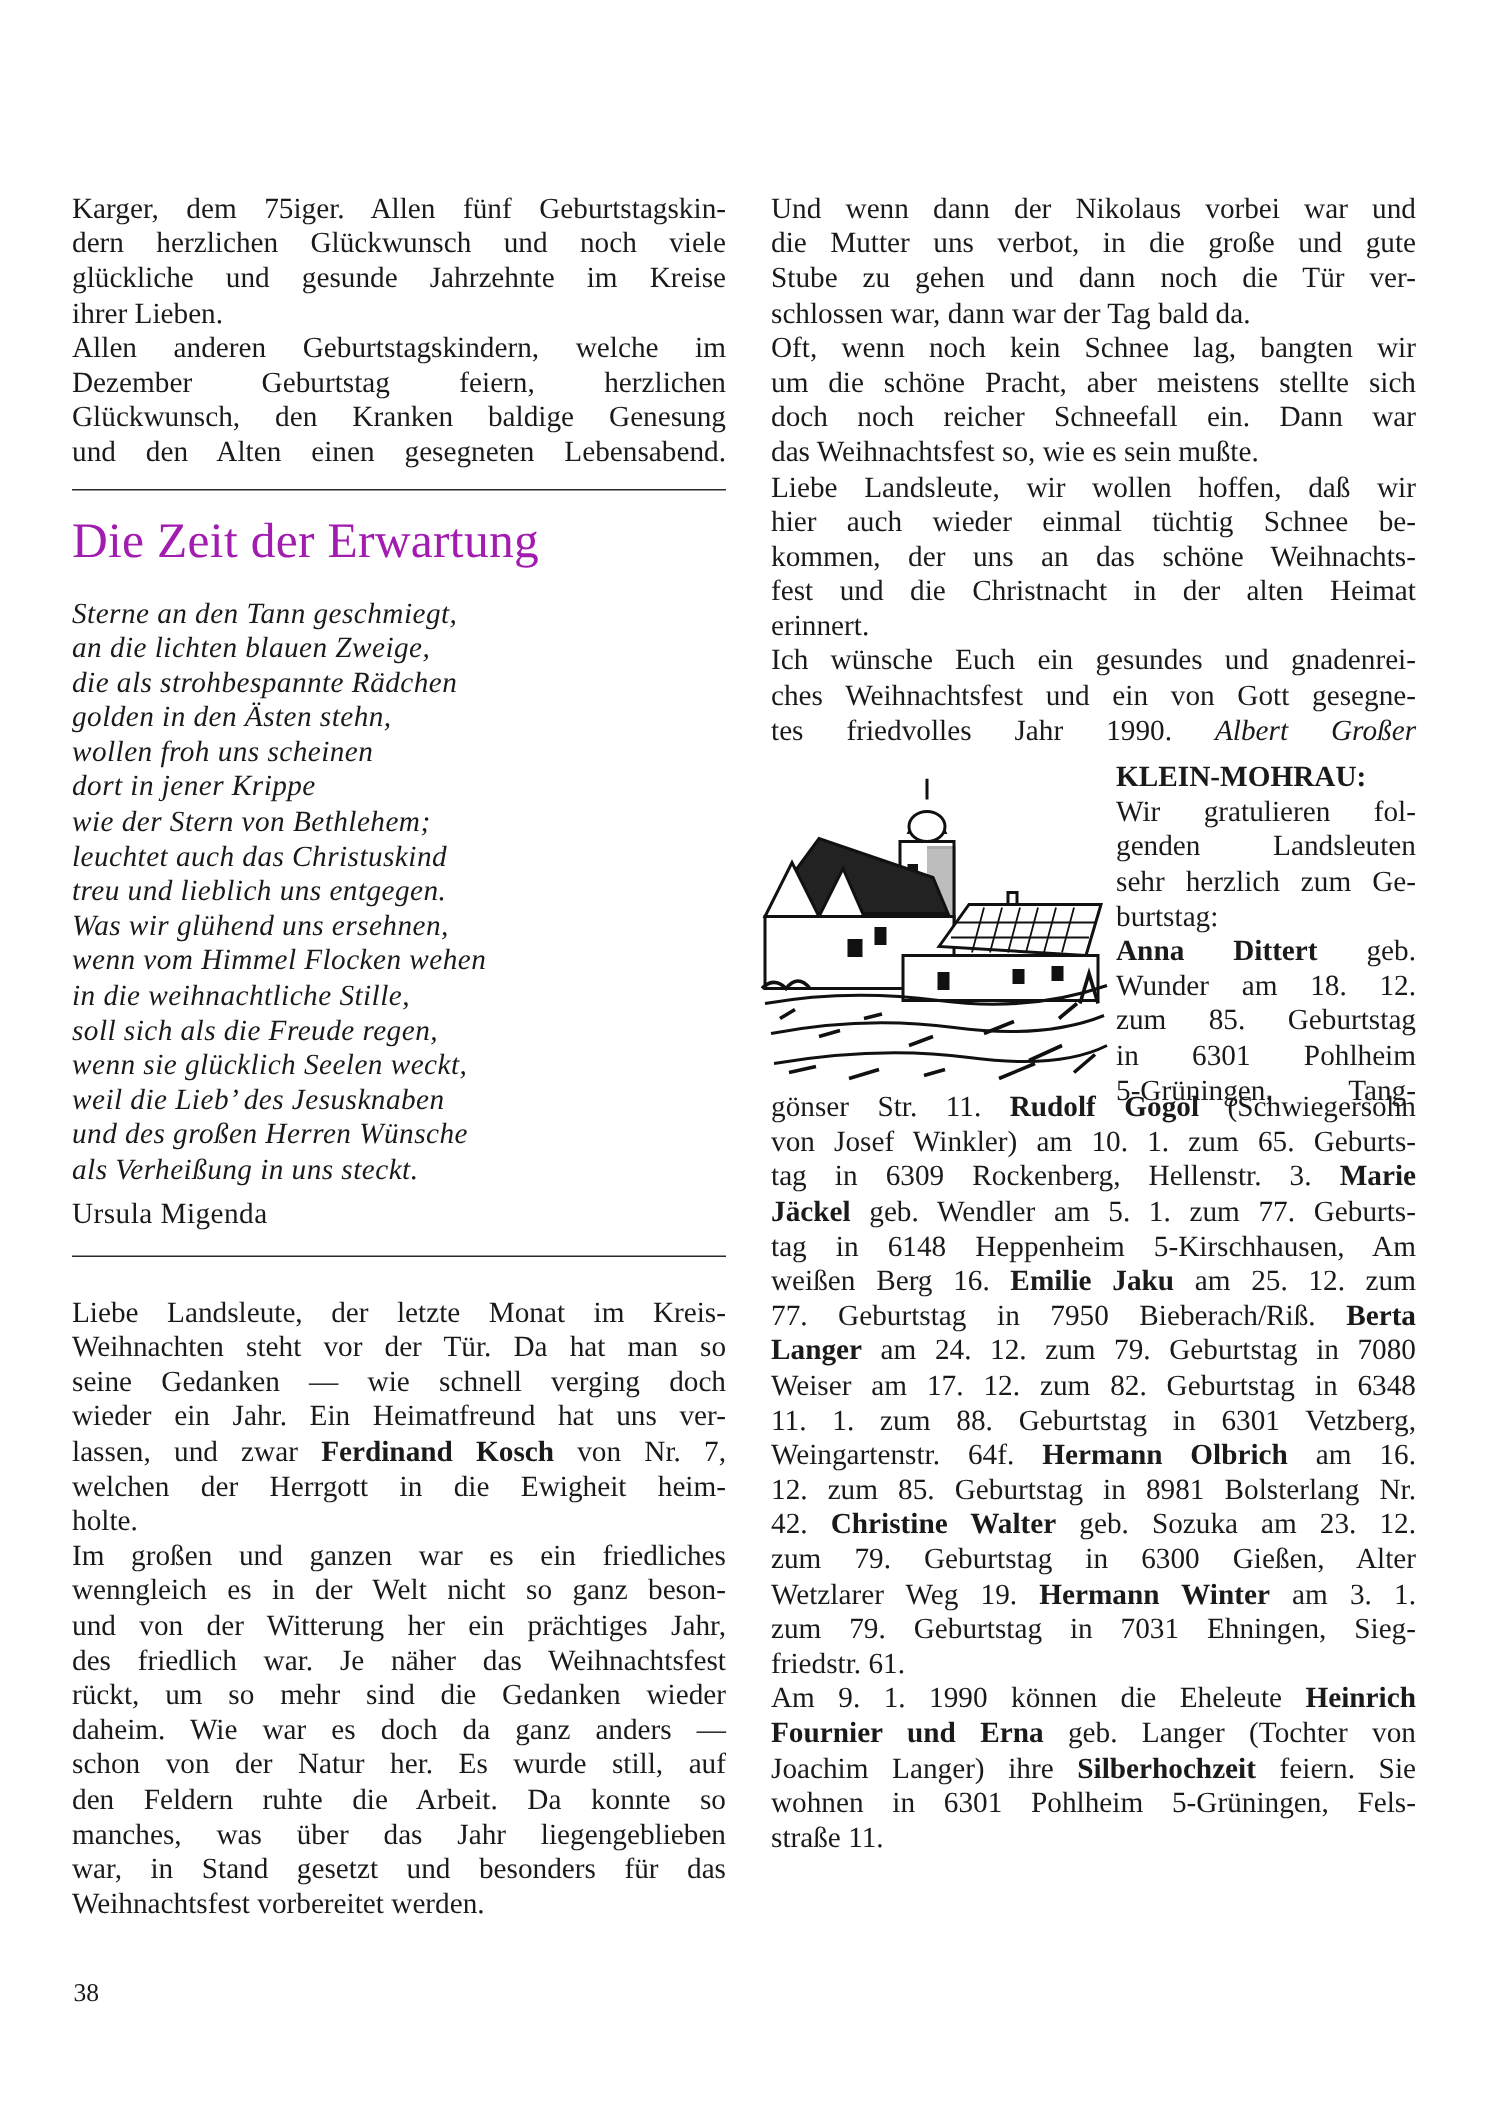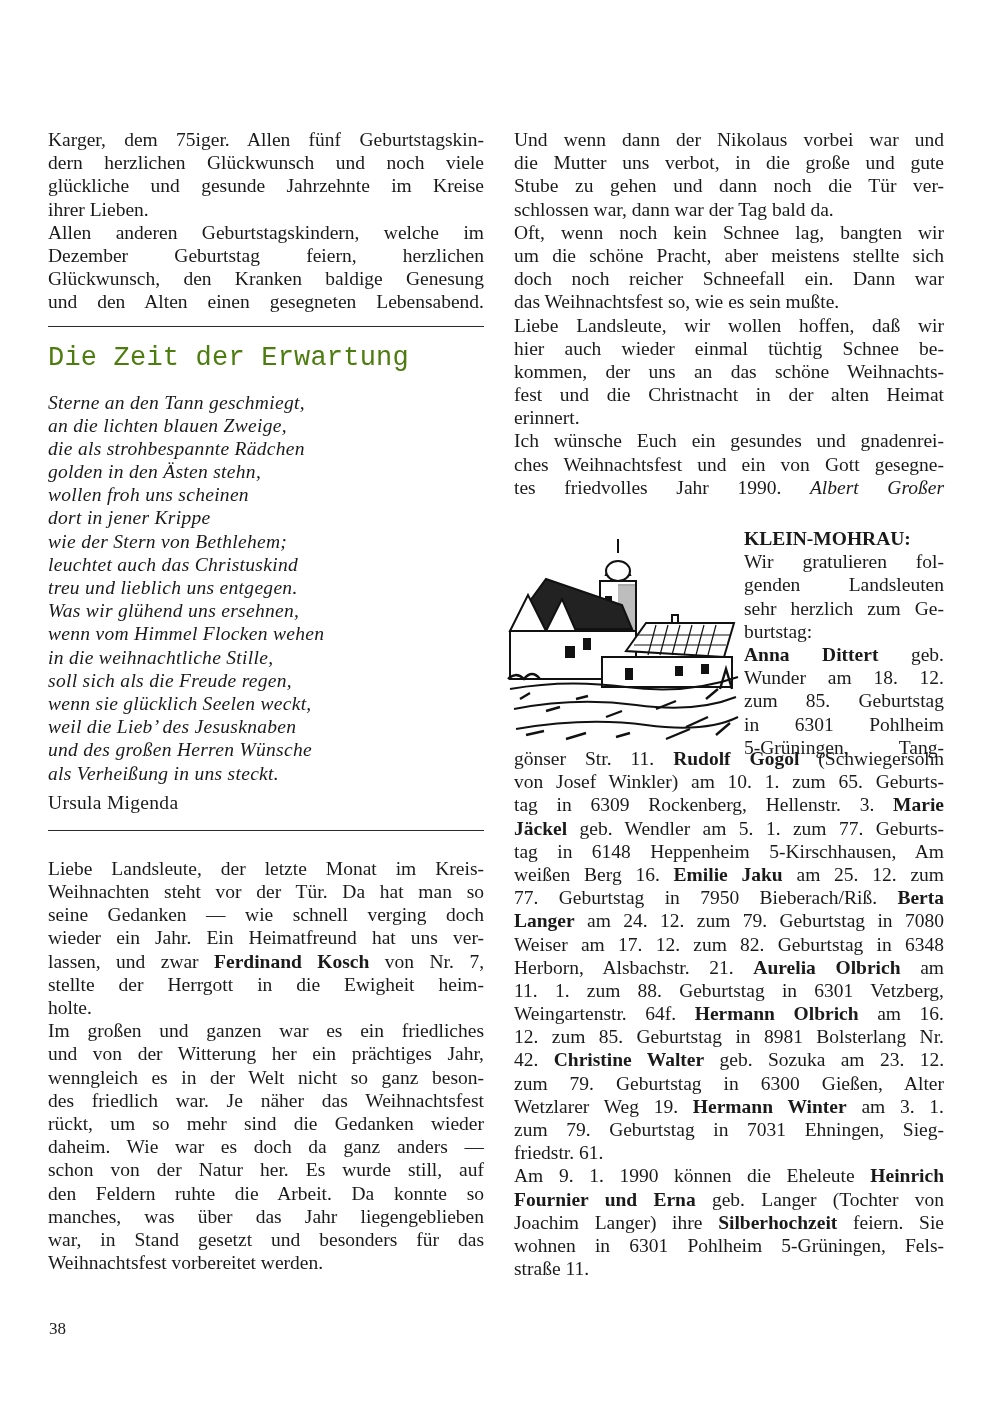--- a/index.html
+++ b/index.html
@@ -24,26 +24,26 @@
     .line.last { text-align-last: left; }
     .line.right { text-align: right; text-align-last: right; }
     .line b { font-weight: bold; }
     .line i { font-style: italic; }
 
     .rule {
       height: 0; border-top: 1.6px solid #2a2a2a; margin: 0;
     }
 
     .heading {
-      font-family: Liberation Mono, monospace;
-      font-size: 27px;
+      font-family: Liberation Serif, serif;
+      font-size: 33px;
       font-weight: normal;
       margin: 0;
       letter-spacing: 0.2px;
-      color: #4d7c0f;
+      color: #a21caf;
     }
     .poem .line {
       font-style: italic;
       text-align: right;
       text-align-last: left;
       letter-spacing: 0.3px;
     }
 
     .page-number {
       position: absolute; left: 49px; top: 1319px;
@@ -100,25 +100,25 @@
   </div>
 
   <div class="rule" style="margin-top:16px; margin-bottom:26px;"></div>
 
   <div>
       <div class="line"><span>Liebe Landsleute, der letzte Monat im Kreis-</span></div>
       <div class="line"><span>Weihnachten steht vor der Tür. Da hat man so</span></div>
       <div class="line"><span>seine Gedanken — wie schnell verging doch</span></div>
       <div class="line"><span>wieder ein Jahr. Ein Heimatfreund hat uns ver-</span></div>
       <div class="line"><span>lassen, und zwar </span><b>Ferdinand Kosch</b><span> von Nr. 7,</span></div>
-      <div class="line"><span>stellte der Herrgott in die Ewigheit heim-</span></div>
+      <div class="line"><span>welchen der Herrgott in die Ewigheit heim-</span></div>
       <div class="line last"><span>holte.</span></div>
       <div class="line"><span>Im großen und ganzen war es ein friedliches</span></div>
+      <div class="line"><span>wenngleich es in der Welt nicht so ganz beson-</span></div>
       <div class="line"><span>und von der Witterung her ein prächtiges Jahr,</span></div>
-      <div class="line"><span>wenngleich es in der Welt nicht so ganz beson-</span></div>
       <div class="line"><span>des friedlich war. Je näher das Weihnachtsfest</span></div>
       <div class="line"><span>rückt, um so mehr sind die Gedanken wieder</span></div>
       <div class="line"><span>daheim. Wie war es doch da ganz anders —</span></div>
       <div class="line"><span>schon von der Natur her. Es wurde still, auf</span></div>
       <div class="line"><span>den Feldern ruhte die Arbeit. Da konnte so</span></div>
       <div class="line"><span>manches, was über das Jahr liegengeblieben</span></div>
       <div class="line"><span>war, in Stand gesetzt und besonders für das</span></div>
       <div class="line last"><span>Weihnachtsfest vorbereitet werden.</span></div>
     </div>
 </div>
@@ -136,21 +136,21 @@
       <div class="line"><span>Liebe Landsleute, wir wollen hoffen, daß wir</span></div>
       <div class="line"><span>hier auch wieder einmal tüchtig Schnee be-</span></div>
       <div class="line"><span>kommen, der uns an das schöne Weihnachts-</span></div>
       <div class="line"><span>fest und die Christnacht in der alten Heimat</span></div>
       <div class="line last"><span>erinnert.</span></div>
       <div class="line"><span>Ich wünsche Euch ein gesundes und gnadenrei-</span></div>
       <div class="line"><span>ches Weihnachtsfest und ein von Gott gesegne-</span></div>
       <div class="line"><span>tes friedvolles Jahr 1990.</span><span> </span><i>Albert Großer</i></div>
     </div>
 
-  <div class="klein-block" style="margin-top:28px;text-decoration:underline;">
+  <div class="klein-block" style="margin-top:8px;text-decoration:underline;">
     <svg class="church" viewBox="0 0 236 210">
 
       <g stroke="#111" stroke-width="2" fill="none">
         <line x1="112" y1="0" x2="112" y2="14"></line>
         <path d="M100 36 Q112 10 124 36 Z" fill="#fff"></path>
         <ellipse cx="112" cy="32" rx="12" ry="10" fill="#fff"></ellipse>
         <rect x="94" y="42" width="36" height="70" fill="#fff"></rect>
         <rect x="100" y="58" width="5" height="9" fill="#111"></rect>
         <path d="M112 46 L130 46 L130 110 L112 110" fill="#444" opacity="0.35"></path>
         <path d="M18 70 L40 40 L116 66 L126 90 L18 90 Z" fill="#222"></path>
@@ -206,21 +206,20 @@
   <div>
       <div class="line"><span>gönser Str. 11. </span><b>Rudolf Gogol</b><span> (Schwiegersohn</span></div>
       <div class="line"><span>von Josef Winkler) am 10. 1. zum 65. Geburts-</span></div>
       <div class="line"><span>tag in 6309 Rockenberg, Hellenstr. 3. </span><b>Marie</b></div>
       <div class="line"><b>Jäckel</b><span> geb. Wendler am 5. 1. zum 77. Geburts-</span></div>
       <div class="line"><span>tag in 6148 Heppenheim 5-Kirschhausen, Am</span></div>
       <div class="line"><span>weißen Berg 16. </span><b>Emilie Jaku</b><span> am 25. 12. zum</span></div>
       <div class="line"><span>77. Geburtstag in 7950 Bieberach/Riß. </span><b>Berta</b></div>
       <div class="line"><b>Langer</b><span> am 24. 12. zum 79. Geburtstag in 7080</span></div>
       <div class="line"><span>Weiser am 17. 12. zum 82. Geburtstag in 6348</span></div>
-      <div class="line"><span>Herborn, Alsbachstr. 21. </span><b>Aurelia Olbrich</b><span> am</span></div>
       <div class="line"><span>11. 1. zum 88. Geburtstag in 6301 Vetzberg,</span></div>
       <div class="line"><span>Weingartenstr. 64f. </span><b>Hermann Olbrich</b><span> am 16.</span></div>
       <div class="line"><span>12. zum 85. Geburtstag in 8981 Bolsterlang Nr.</span></div>
       <div class="line"><span>42. </span><b>Christine Walter</b><span> geb. Sozuka am 23. 12.</span></div>
       <div class="line"><span>zum 79. Geburtstag in 6300 Gießen, Alter</span></div>
       <div class="line"><span>Wetzlarer Weg 19. </span><b>Hermann Winter</b><span> am 3. 1.</span></div>
       <div class="line"><span>zum 79. Geburtstag in 7031 Ehningen, Sieg-</span></div>
       <div class="line last"><span>friedstr. 61.</span></div>
       <div class="line"><span>Am 9. 1. 1990 können die Eheleute </span><b>Heinrich</b></div>
       <div class="line"><b>Fournier und Erna</b><span> geb. Langer (Tochter von</span></div>

